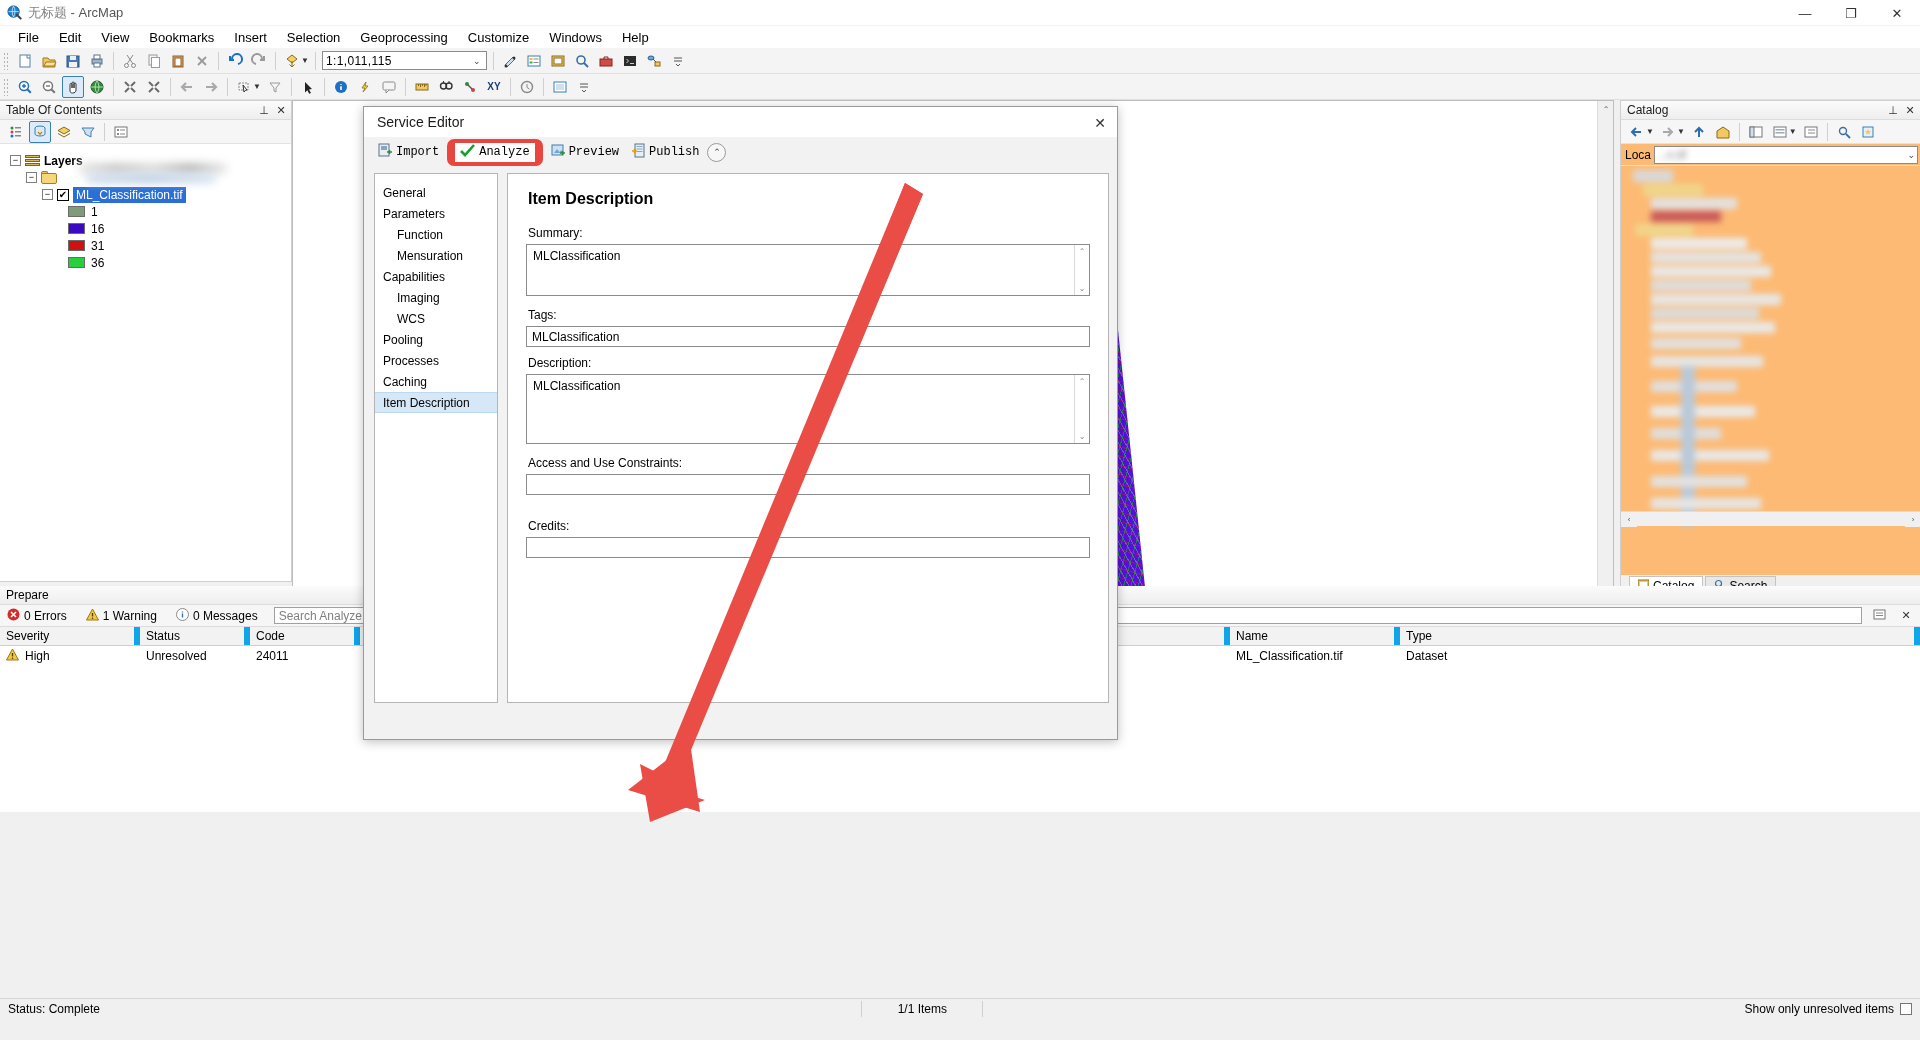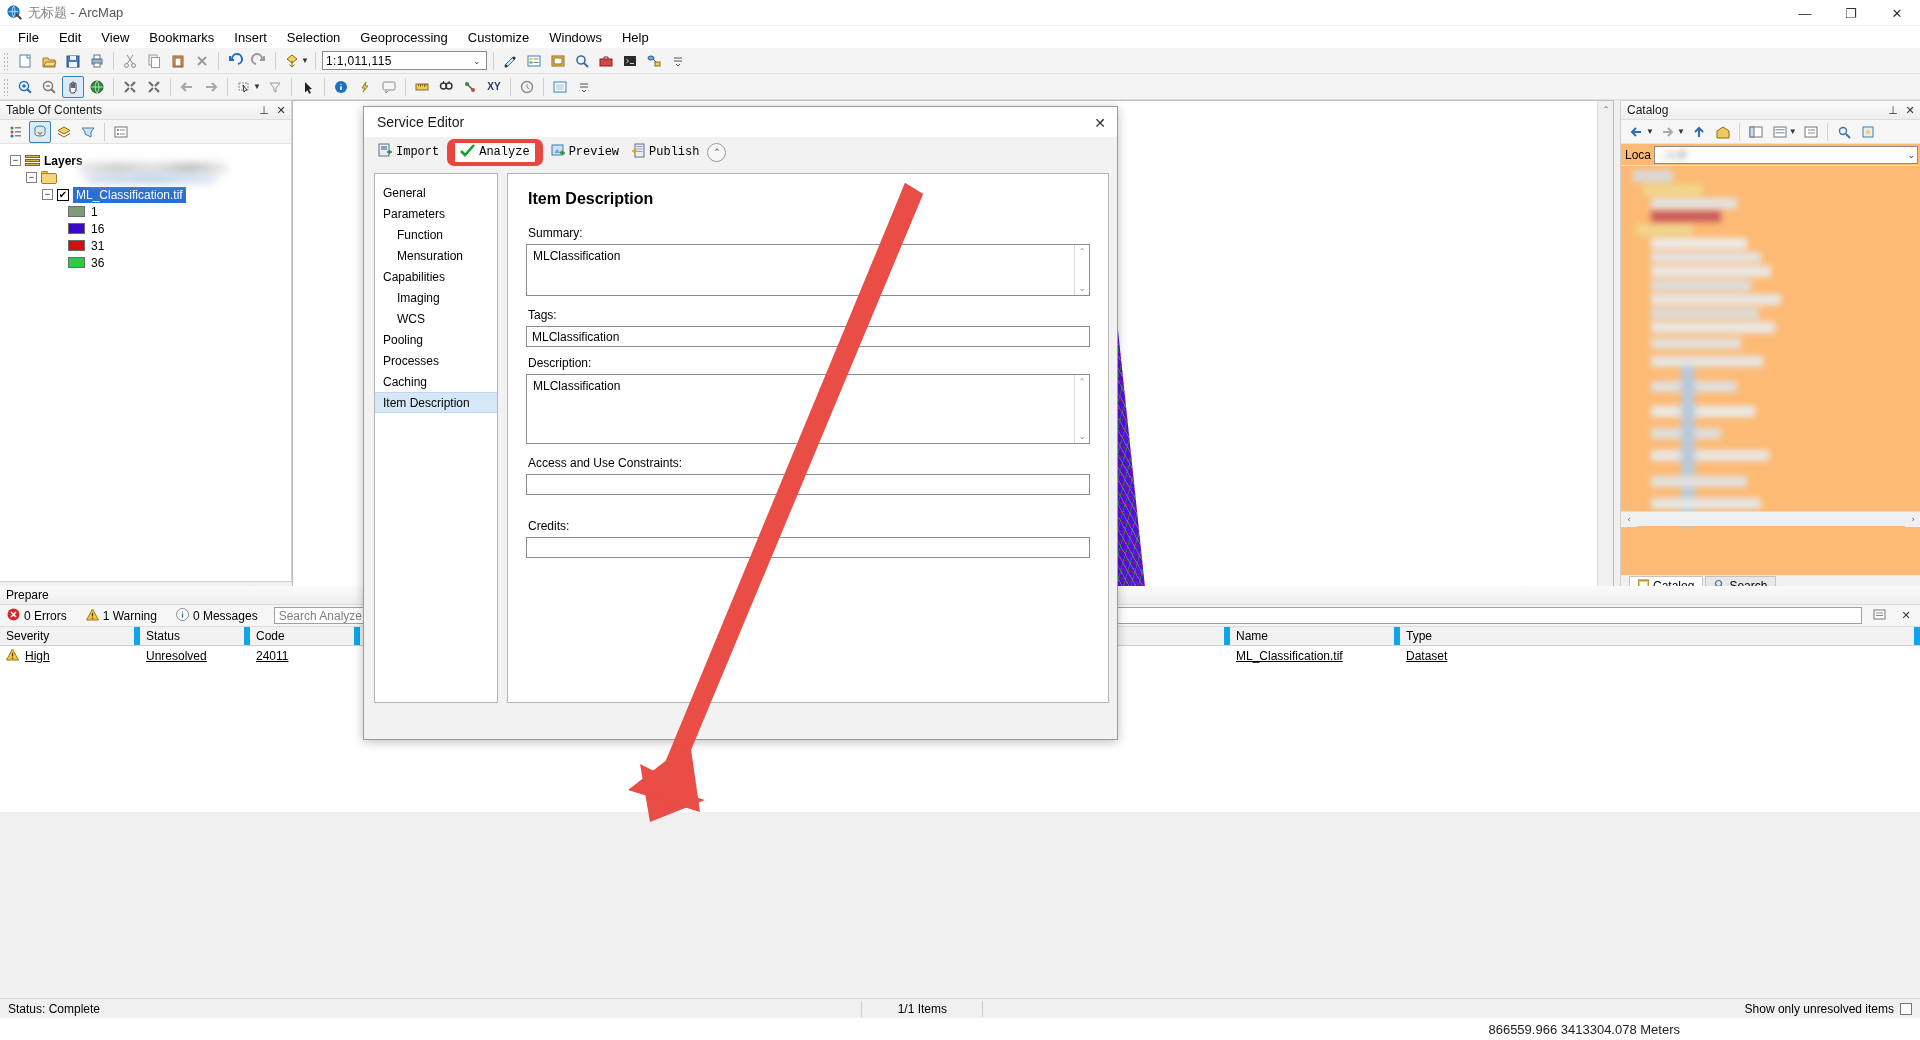--- a/index.html
+++ b/index.html
@@ -161,21 +161,21 @@
   .prep-title { height: 19px; display: flex; align-items: center; padding-left: 6px;
     background: linear-gradient(#fbfbfb,#eeeeee); border-bottom: 1px solid #dcdcdc; font-size: 12px; }
   .prep-toolbar { height: 22px; display: flex; align-items: center; gap: 10px; padding: 0 4px;
     background: #f6f6f6; border-bottom: 1px solid #dcdcdc; }
   .pill { display: flex; align-items: center; gap: 4px; font-size: 12px; padding: 1px 6px 1px 3px; }
   .search-an { flex: 1; height: 17px; border: 1px solid #a0a0a0; background: #fff;
     display: flex; align-items: center; padding: 0 4px; color: #808080; font-size: 12px; }
   .grid-head { display: flex; height: 19px; background: #f2f2f2; border-bottom: 1px solid #cfcfcf; font-size: 12px; }
   .grid-head div { border-right: 6px solid #0ea5e9; padding: 2px 0 0 6px; }
   .grid-row { display: flex; height: 20px; font-size: 12px; align-items: center; }
-  .grid-row div { padding-left: 6px; overflow: hidden; white-space: nowrap; text-decoration: underline; }
+  .grid-row div { padding-left: 6px; overflow: hidden; white-space: nowrap; }
   .col-sev { width: 140px; } .col-sta { width: 110px; } .col-cod { width: 110px; }
   .col-des { width: 870px; } .col-nam { width: 170px; } .col-typ { width: 520px; }
 
   
   .statusbar { position: absolute; left: 0; bottom: 22px; width: 1920px; height: 20px;
     background: #f0f0f0; border-top: 1px solid #d6d6d6; display: flex; align-items: center;
     font-size: 12px; text-align: right; }
   .sb-cell { padding: 0 8px; height: 20px; display: flex; align-items: center; }
   .sb-sep { width: 1px; height: 16px; background: #cfcfcf; }
   .coordbar { position: absolute; left: 0; bottom: 0; width: 1920px; height: 22px;
@@ -819,24 +819,20 @@
     <div class="sb-sep"></div>
     <div class="sb-cell" style="width:120px;justify-content:center;">1/1 Items</div>
     <div class="sb-sep"></div>
     <div style="flex:1"></div>
     <div class="sb-cell">
       <span>Show only unresolved items</span>
       <span style="display:inline-block;width:12px;height:12px;border:1px solid #767676;background:#fff;margin-left:6px;"></span>
     </div>
   </div>
 
-  <div class="coordbar">
-    <span>866559.966  3413304.078 Meters</span>
-    <span class="wm"></span>
-  </div>
 
   <div class="dialog">
     <div class="dlg-title">Service Editor</div>
     <div class="dlg-close">✕</div>
 
     <div class="dlg-bar">
       <div class="bar-btn">
         <span><svg width="15" height="15">
               <rect x="1" y="1" width="10" height="12" fill="#e9eef4" stroke="#5a7288"></rect>
               <rect x="3" y="3" width="6" height="4" fill="#8aa5bf"></rect>

